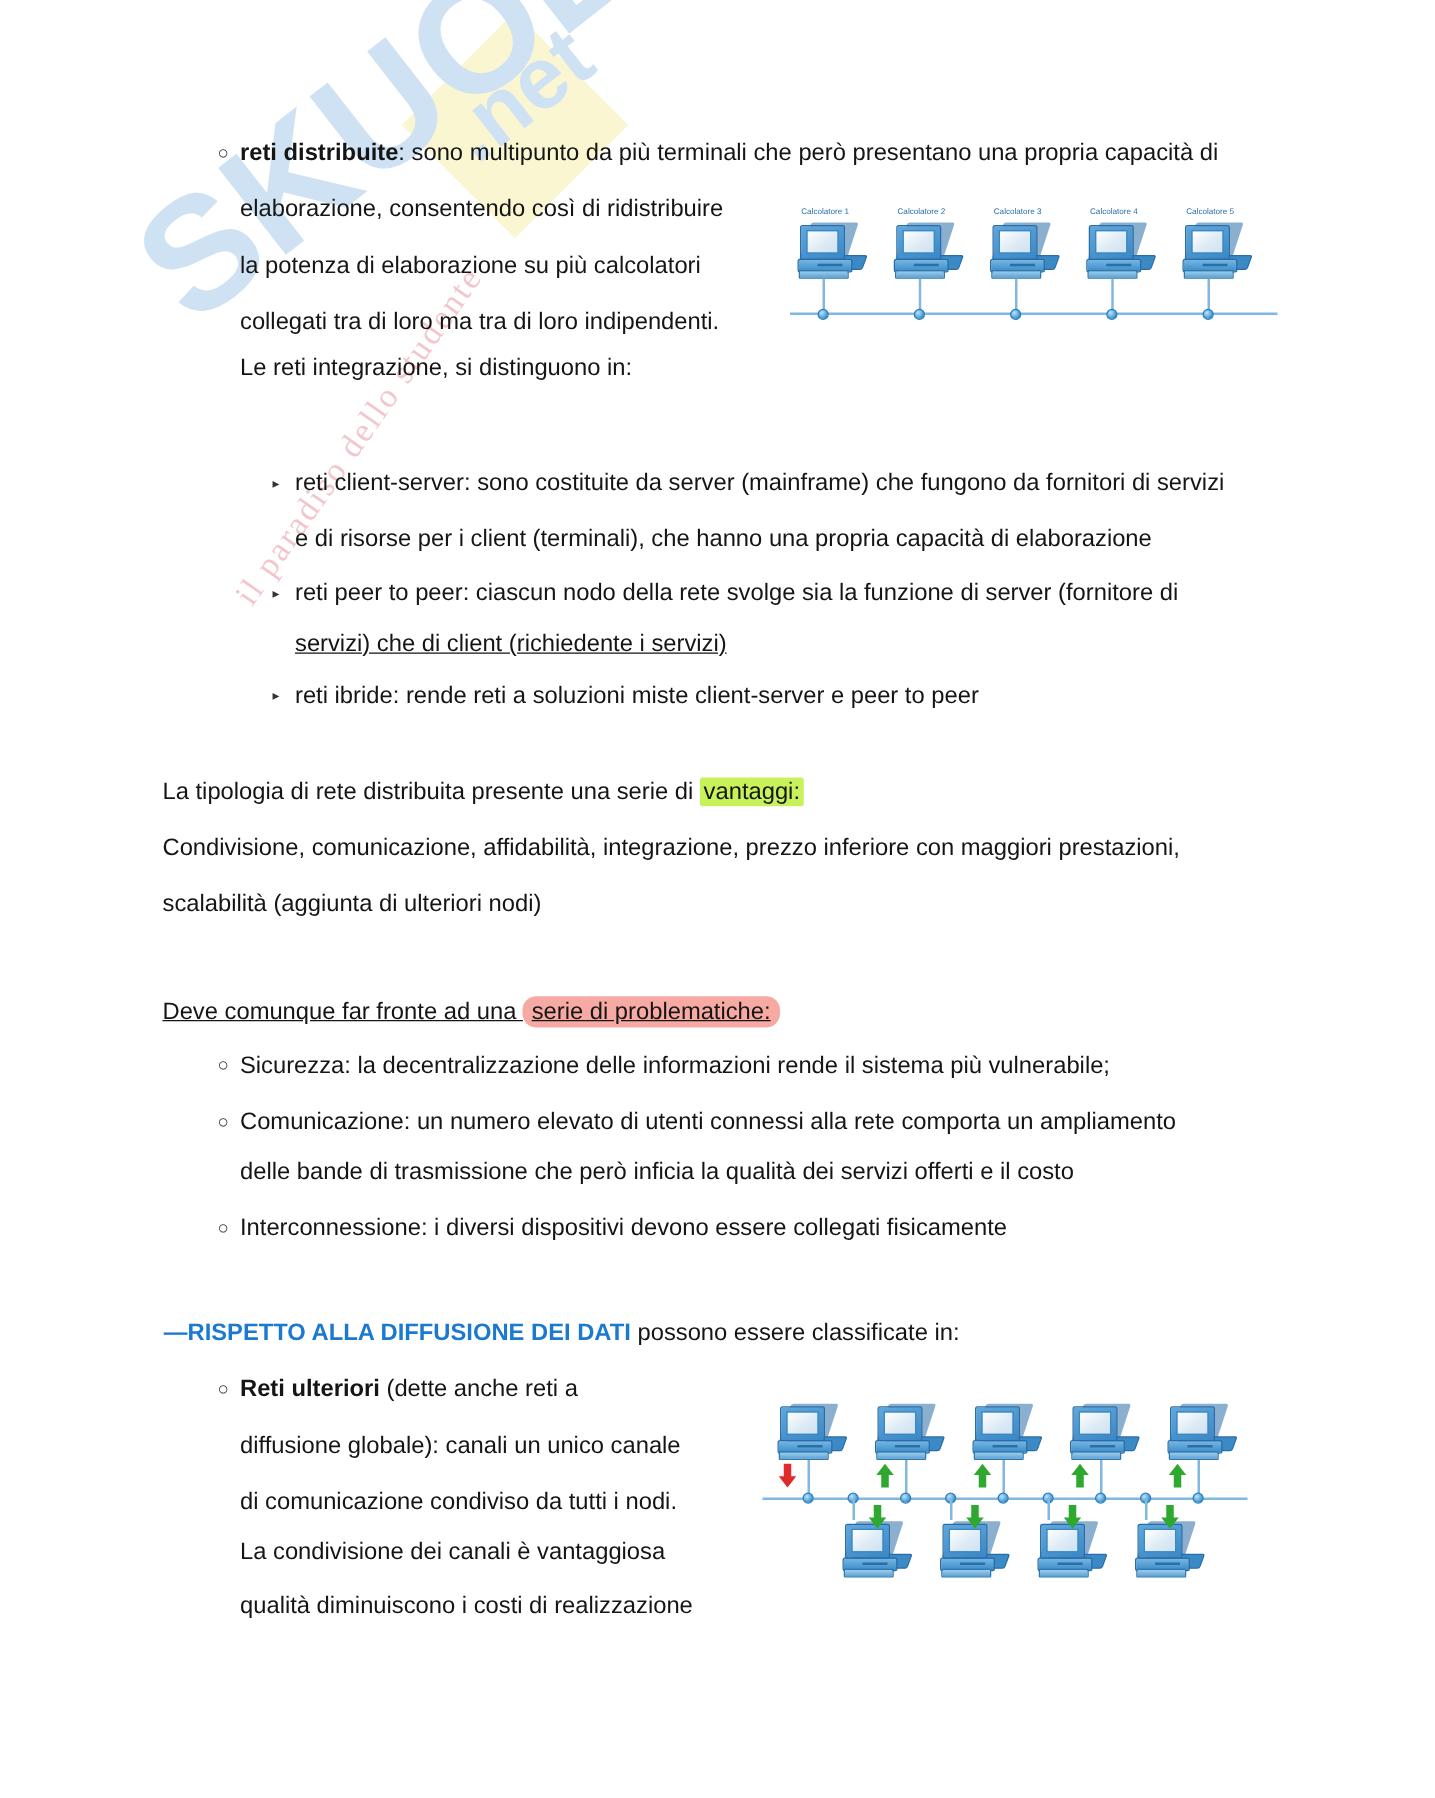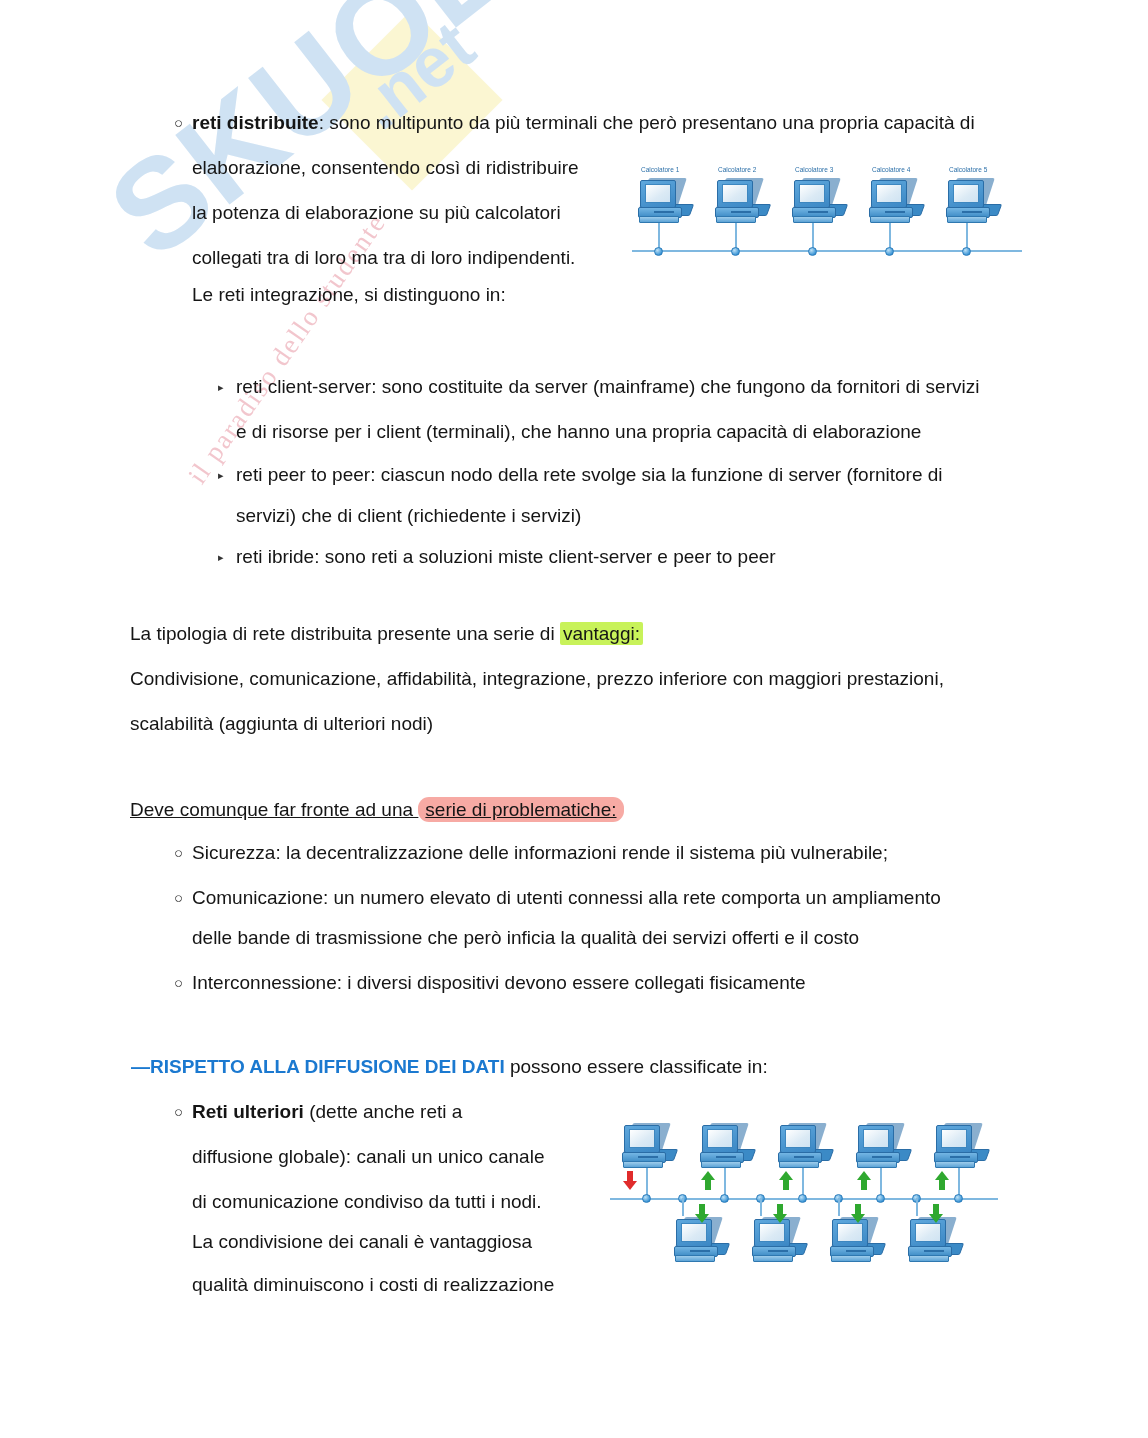--- a/index.html
+++ b/index.html
@@ -264,25 +264,25 @@
     <div class="bullet-tri" style="left:218px; top:360px;">▸</div>
     <div class="blk" style="left:236px; top:360px;">
       <span class="u">reti client-server</span><span>: sono costituite da server (mainframe) che fungono da fornitori di servizi</span>
     </div>
     <div class="blk" style="left:236px; top:405px;">e di risorse per i client (terminali), che hanno una propria capacità di elaborazione</div>
 
     <div class="bullet-tri" style="left:218px; top:448px;">▸</div>
     <div class="blk" style="left:236px; top:448px;">
       <span class="u"> reti peer to peer</span><span>: ciascun nodo della rete svolge sia la funzione di server (fornitore di</span>
     </div>
-    <div class="blk" style="left:236px; top:489px;">servizi) che di client (richiedente i servizi)</div>
+    <div class="blk" style="left:236px; top:489px;text-decoration:underline;">servizi) che di client (richiedente i servizi)</div>
 
     <div class="bullet-tri" style="left:218px; top:530px;">▸</div>
     <div class="blk" style="left:236px; top:530px;">
-      <span class="u">reti ibride</span><span>: sono reti a soluzioni miste client-server e peer to peer</span>
+      <span class="u">reti ibride</span><span>: rende reti a soluzioni miste client-server e peer to peer</span>
     </div>
 
     <div class="blk" style="left:130px; top:607px;">
       <span>La tipologia di rete distribuita presente una serie di </span><span class="hl-green">vantaggi:</span>
     </div>
     <div class="blk" style="left:130px; top:652px;">Condivisione, comunicazione, affidabilità, integrazione, prezzo inferiore con maggiori prestazioni,</div>
     <div class="blk" style="left:130px; top:697px;">scalabilità (aggiunta di ulteriori nodi)</div>
 
     <div class="blk" style="left:130px; top:783px;text-decoration:underline;">
       <span>Deve comunque far fronte ad una </span><span class="hl-pink">serie di problematiche:</span>

